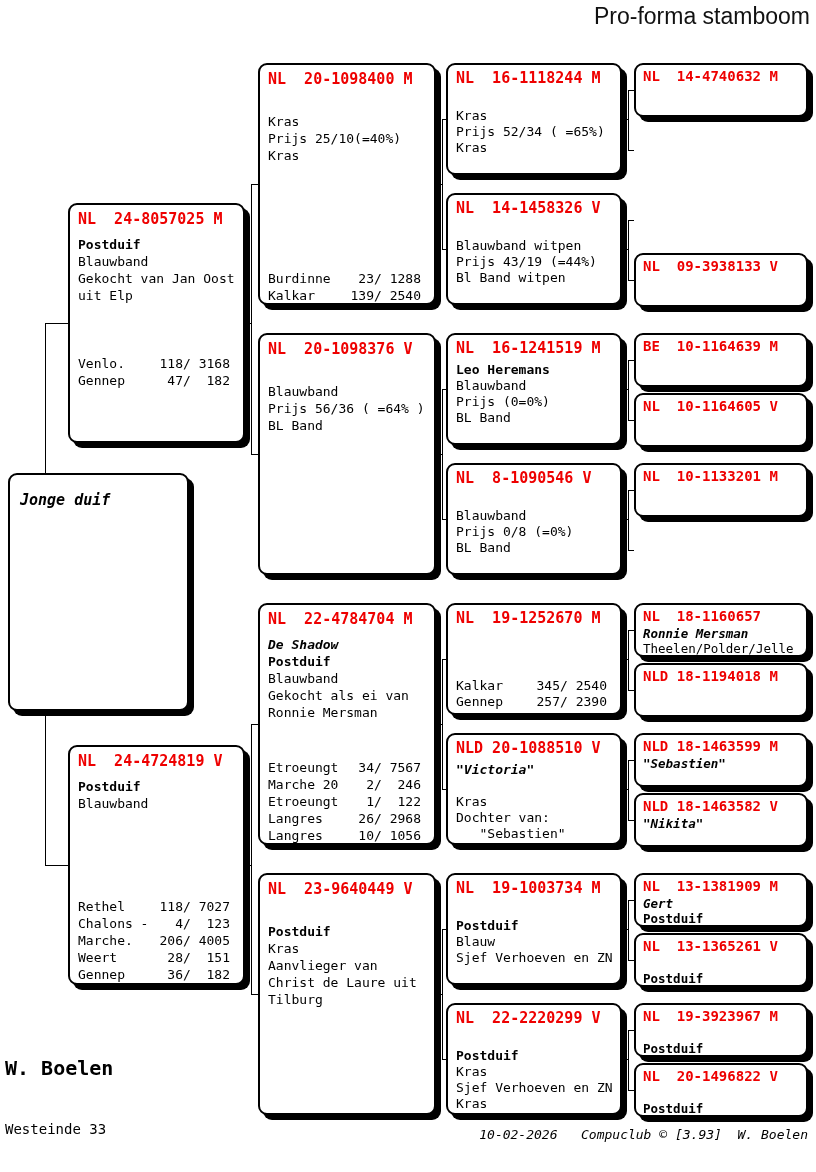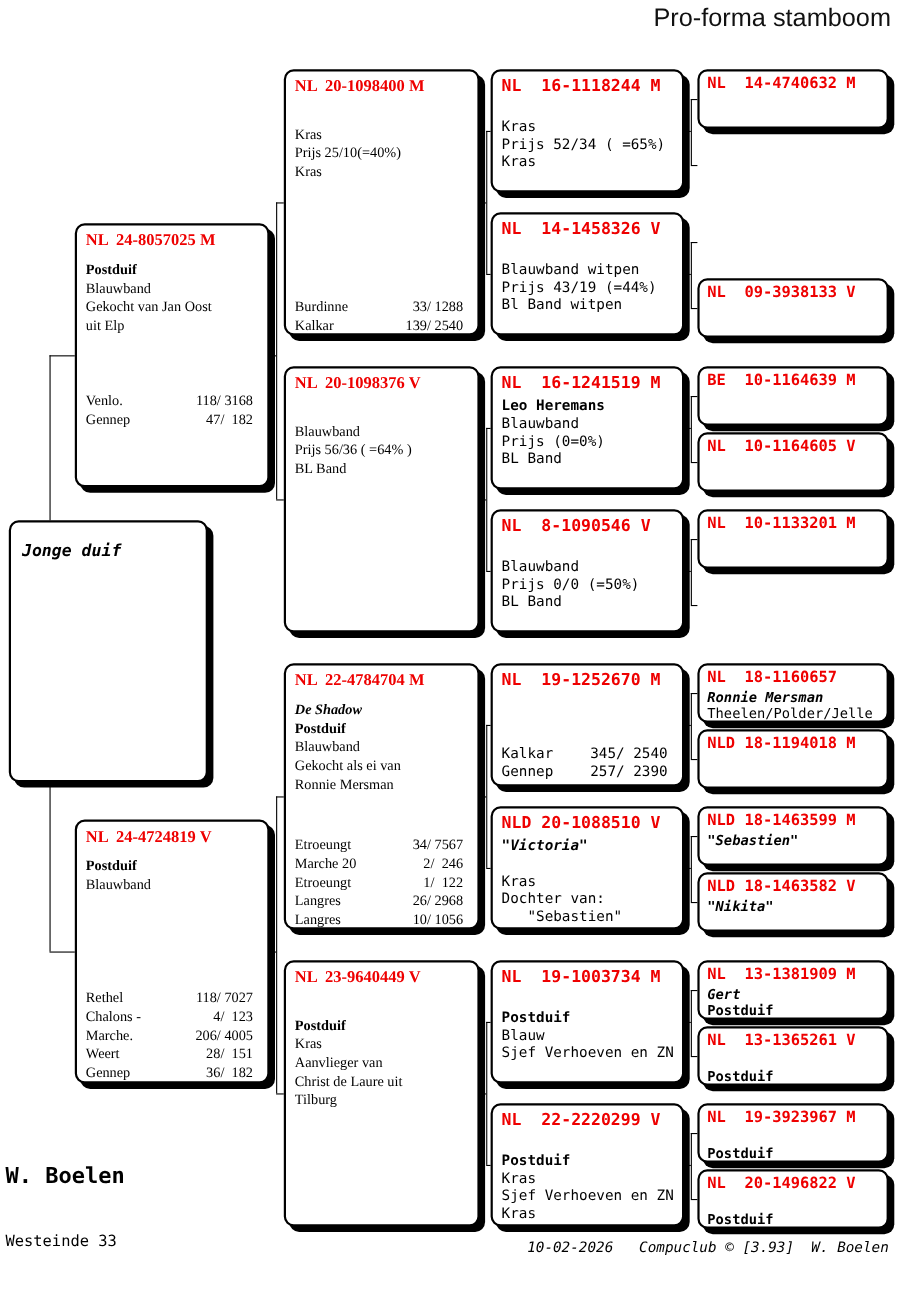--- a/index.html
+++ b/index.html
@@ -9,21 +9,21 @@
     font-family:"DejaVu Sans Mono",monospace; color:var(--ink); overflow:hidden;
   }
   #title {
     position:absolute; top:3px; right:6px; font-family:"Liberation Sans",sans-serif;
     font-size:23px; color:#111; letter-spacing:0px;
   }
   .pbox {
     position:absolute; background:#fff; border:2px solid #000; border-radius:9px;
     box-shadow:5px 5px 0 #000; box-sizing:border-box; overflow:hidden;
   }
-  .g12 { padding:5px 6px 5px 8px;font-family:Liberation Serif, serif; }
+  .g12 { padding:5px 6px 5px 8px; }
   .g3  { padding:4px 6px 2px 8px; }
   .g4  { padding:3px 6px 1px 7px; }
   .ring { font-weight:bold; color:var(--red); font-size:15px; line-height:19px;
           margin-bottom:7px; white-space:pre; }
   .g3 .ring { line-height:18px; margin-bottom:5px; }
   .g4 .ring { font-size:14px; line-height:17px; margin-bottom:1px; }
   .ln { font-size:13px; line-height:17px; min-height:17px; white-space:pre; }
   .g3 .ln { line-height:16px; min-height:16px; }
   .g4 .ln { font-size:12.5px; line-height:15px; min-height:15px; }
   .b  { font-weight:bold; }
@@ -79,21 +79,21 @@
       </div>
     </div>
 
   <div class="pbox g12" style="left:258px;top:63px;width:178px;height:242px">
       <div class="ring">NL  20-1098400 M</div>
       <div class="ln"></div>
       <div class="ln">Kras</div>
       <div class="ln">Prijs 25/10(=40%)</div>
       <div class="ln">Kras</div>
       <div class="results" style="top: 205px;">
-        <div class="rrow"><span class="rn">Burdinne</span><span class="rs"> 33/ 1288</span></div>
+        <div class="rrow"><span class="rn">Burdinne</span><span class="rs"> 23/ 1288</span></div>
         <div class="rrow"><span class="rn">Kalkar</span><span class="rs">139/ 2540</span></div>
       </div>
     </div>
   <div class="pbox g12" style="left:258px;top:333px;width:178px;height:242px">
       <div class="ring">NL  20-1098376 V</div>
       <div class="ln"></div>
       <div class="ln">Blauwband</div>
       <div class="ln">Prijs 56/36 ( =64% )</div>
       <div class="ln">BL Band</div>
     </div>
@@ -140,21 +140,21 @@
       <div class="ring">NL  16-1241519 M</div>
       <div class="ln b">Leo Heremans</div>
       <div class="ln">Blauwband</div>
       <div class="ln">Prijs (0=0%)</div>
       <div class="ln">BL Band</div>
     </div>
   <div class="pbox g3" style="left:446px;top:463px;width:176px;height:112px">
       <div class="ring">NL  8-1090546 V</div>
       <div class="ln"></div>
       <div class="ln">Blauwband</div>
-      <div class="ln">Prijs 0/0 (=50%)</div>
+      <div class="ln">Prijs 0/8 (=0%)</div>
       <div class="ln">BL Band</div>
     </div>
   <div class="pbox g3" style="left:446px;top:603px;width:176px;height:112px">
       <div class="ring">NL  19-1252670 M</div>
       <div class="results" style="top: 73px;">
         <div class="rrow"><span class="rn">Kalkar</span><span class="rs">345/ 2540</span></div>
         <div class="rrow"><span class="rn">Gennep</span><span class="rs">257/ 2390</span></div>
       </div>
     </div>
   <div class="pbox g3" style="left:446px;top:733px;width:176px;height:112px">

